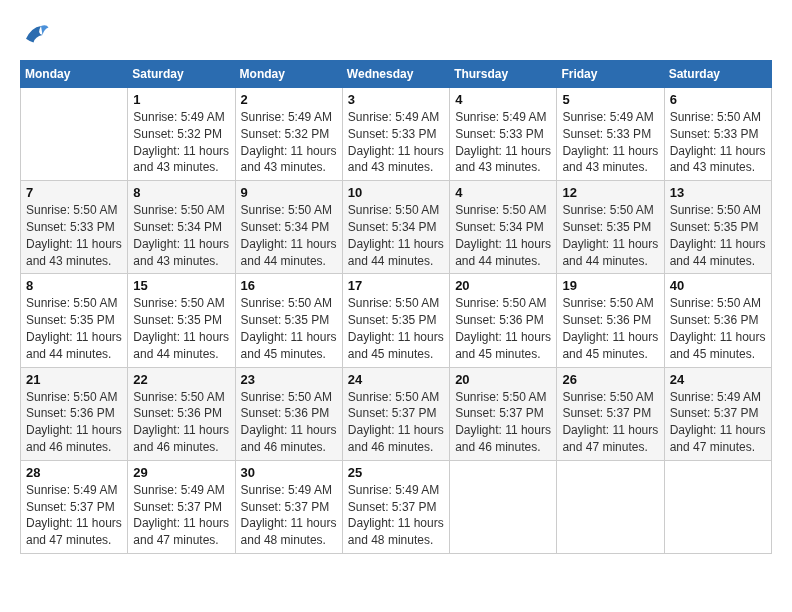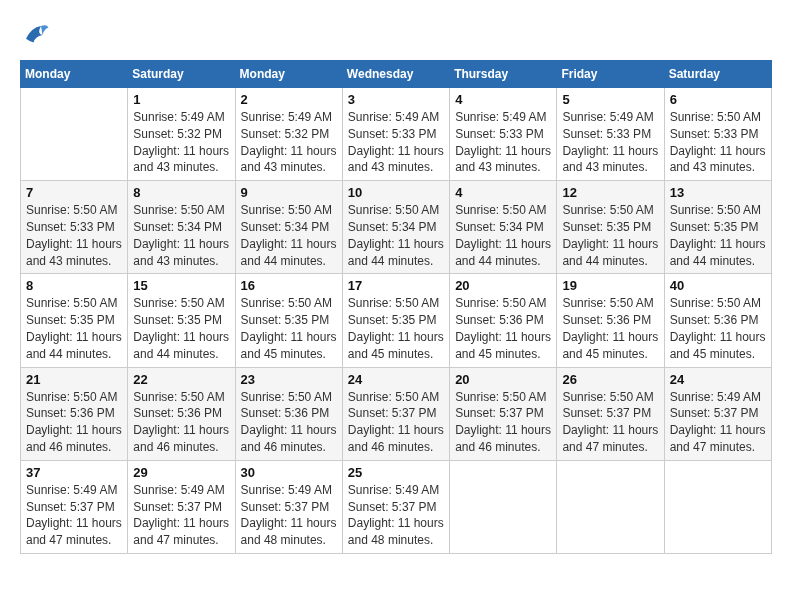--- a/index.html
+++ b/index.html
@@ -235,21 +235,21 @@
           <span class="day-number">26</span>
           <div class="day-info">Sunrise: 5:50 AM<br>Sunset: 5:37 PM<br>Daylight: 11 hours<br>and 47 minutes.</div>
         </td>
         <td>
           <span class="day-number">24</span>
           <div class="day-info">Sunrise: 5:49 AM<br>Sunset: 5:37 PM<br>Daylight: 11 hours<br>and 47 minutes.</div>
         </td>
       </tr>
       <tr>
         <td>
-          <span class="day-number">37</span>
+          <span class="day-number">28</span>
           <div class="day-info">Sunrise: 5:49 AM<br>Sunset: 5:37 PM<br>Daylight: 11 hours<br>and 47 minutes.</div>
         </td>
         <td>
           <span class="day-number">29</span>
           <div class="day-info">Sunrise: 5:49 AM<br>Sunset: 5:37 PM<br>Daylight: 11 hours<br>and 47 minutes.</div>
         </td>
         <td>
           <span class="day-number">30</span>
           <div class="day-info">Sunrise: 5:49 AM<br>Sunset: 5:37 PM<br>Daylight: 11 hours<br>and 48 minutes.</div>
         </td>

